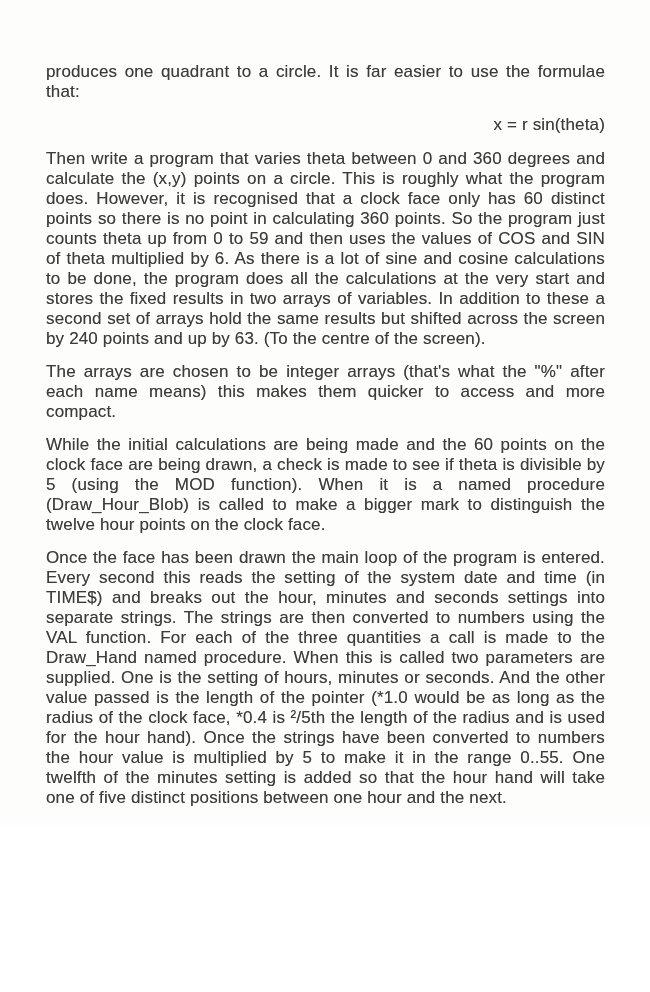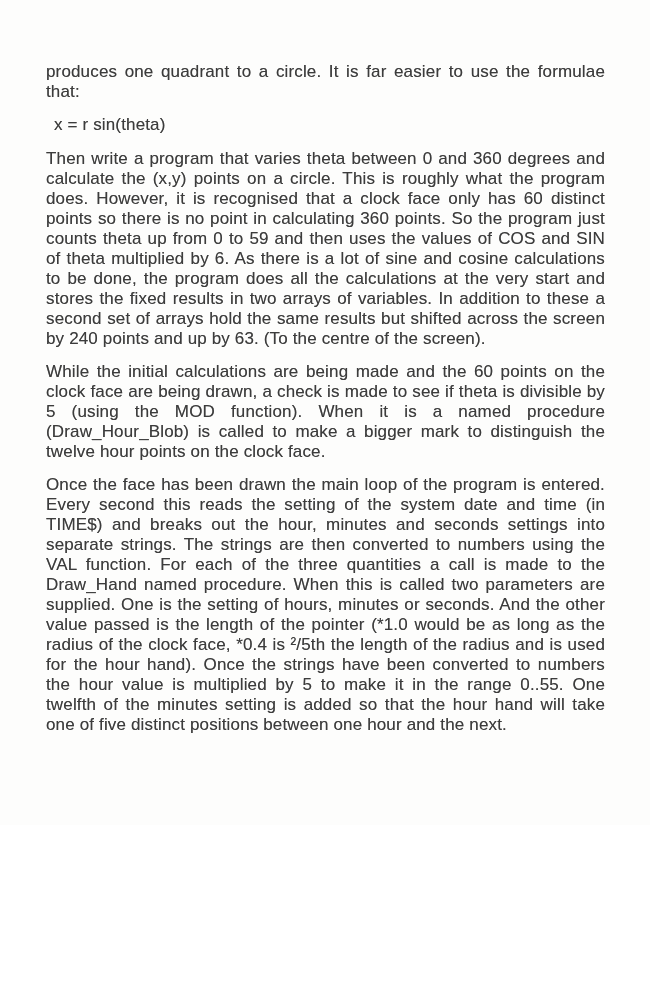--- a/index.html
+++ b/index.html
@@ -25,23 +25,22 @@
     margin: 0 0 13px 0;
     font-size: 17px;
     line-height: 20px;
     letter-spacing: 0.15px;
     text-shadow: 0 0 0.4px rgba(70,70,70,0.55);
   }
   .para {
     text-align: justify;
   }
   .formula {
-    text-align: left;
+    text-align: right;
     margin-bottom: 14px;
-    margin-left: 8px;
   }
   .page-footer {
     position: absolute;
     top: 942px;
     left: 0;
     width: 520px;
     text-align: center;
   }
   .page-number {
     font-size: 17px;
@@ -50,20 +49,21 @@
   }
 </style>
 </head>
 <body>
 
 <div class="page">
   <main class="text-column">
     <p class="para">produces one quadrant to a circle. It is far easier to use the formulae that:</p>
     <p class="formula">x = r sin(theta)</p>
     <p class="para">Then write a program that varies theta between 0 and 360 degrees and calculate the (x,y) points on a circle. This is roughly what the program does. However, it is recognised that a clock face only has 60 distinct points so there is no point in calculating 360 points. So the program just counts theta up from 0 to 59 and then uses the values of COS and SIN of theta multiplied by 6. As there is a lot of sine and cosine calculations to be done, the program does all the calculations at the very start and stores the fixed results in two arrays of variables. In addition to these a second set of arrays hold the same results but shifted across the screen by 240 points and up by 63. (To the centre of the screen).</p>
+    <p class="para">The arrays are chosen to be integer arrays (that's what the "%" after each name means) this makes them quicker to access and more compact.</p>
     <p class="para">While the initial calculations are being made and the 60 points on the clock face are being drawn, a check is made to see if theta is divisible by 5 (using the MOD function). When it is a named procedure (Draw_Hour_Blob) is called to make a bigger mark to distinguish the twelve hour points on the clock face.</p>
     <p class="para">Once the face has been drawn the main loop of the program is entered. Every second this reads the setting of the system date and time (in TIME$) and breaks out the hour, minutes and seconds settings into separate strings. The strings are then converted to numbers using the VAL function. For each of the three quantities a call is made to the Draw_Hand named procedure. When this is called two parameters are supplied. One is the setting of hours, minutes or seconds. And the other value passed is the length of the pointer (*1.0 would be as long as the radius of the clock face, *0.4 is ²/5th the length of the radius and is used for the hour hand). Once the strings have been converted to numbers the hour value is multiplied by 5 to make it in the range 0..55. One twelfth of the minutes setting is added so that the hour hand will take one of five distinct positions between one hour and the next.</p>
   </main>
 
   <footer class="page-footer">
     <span class="page-number">202</span>
   </footer>
 </div>
 
 </body></html>

